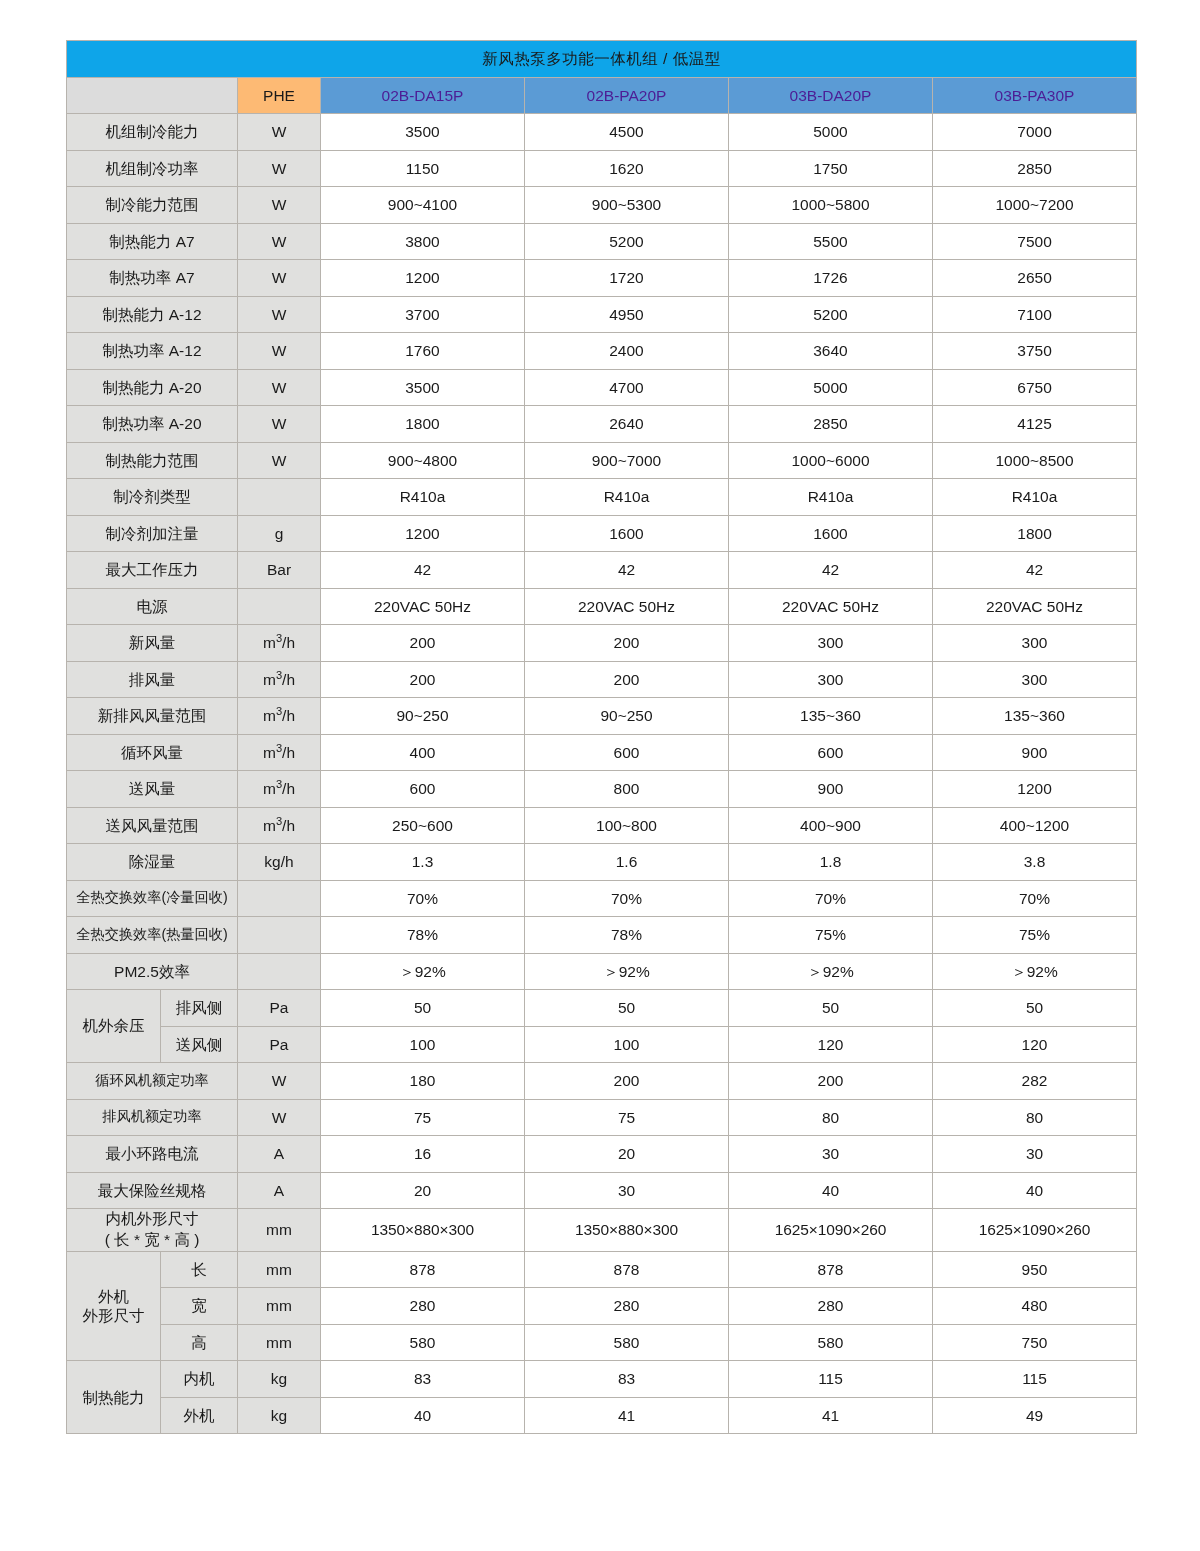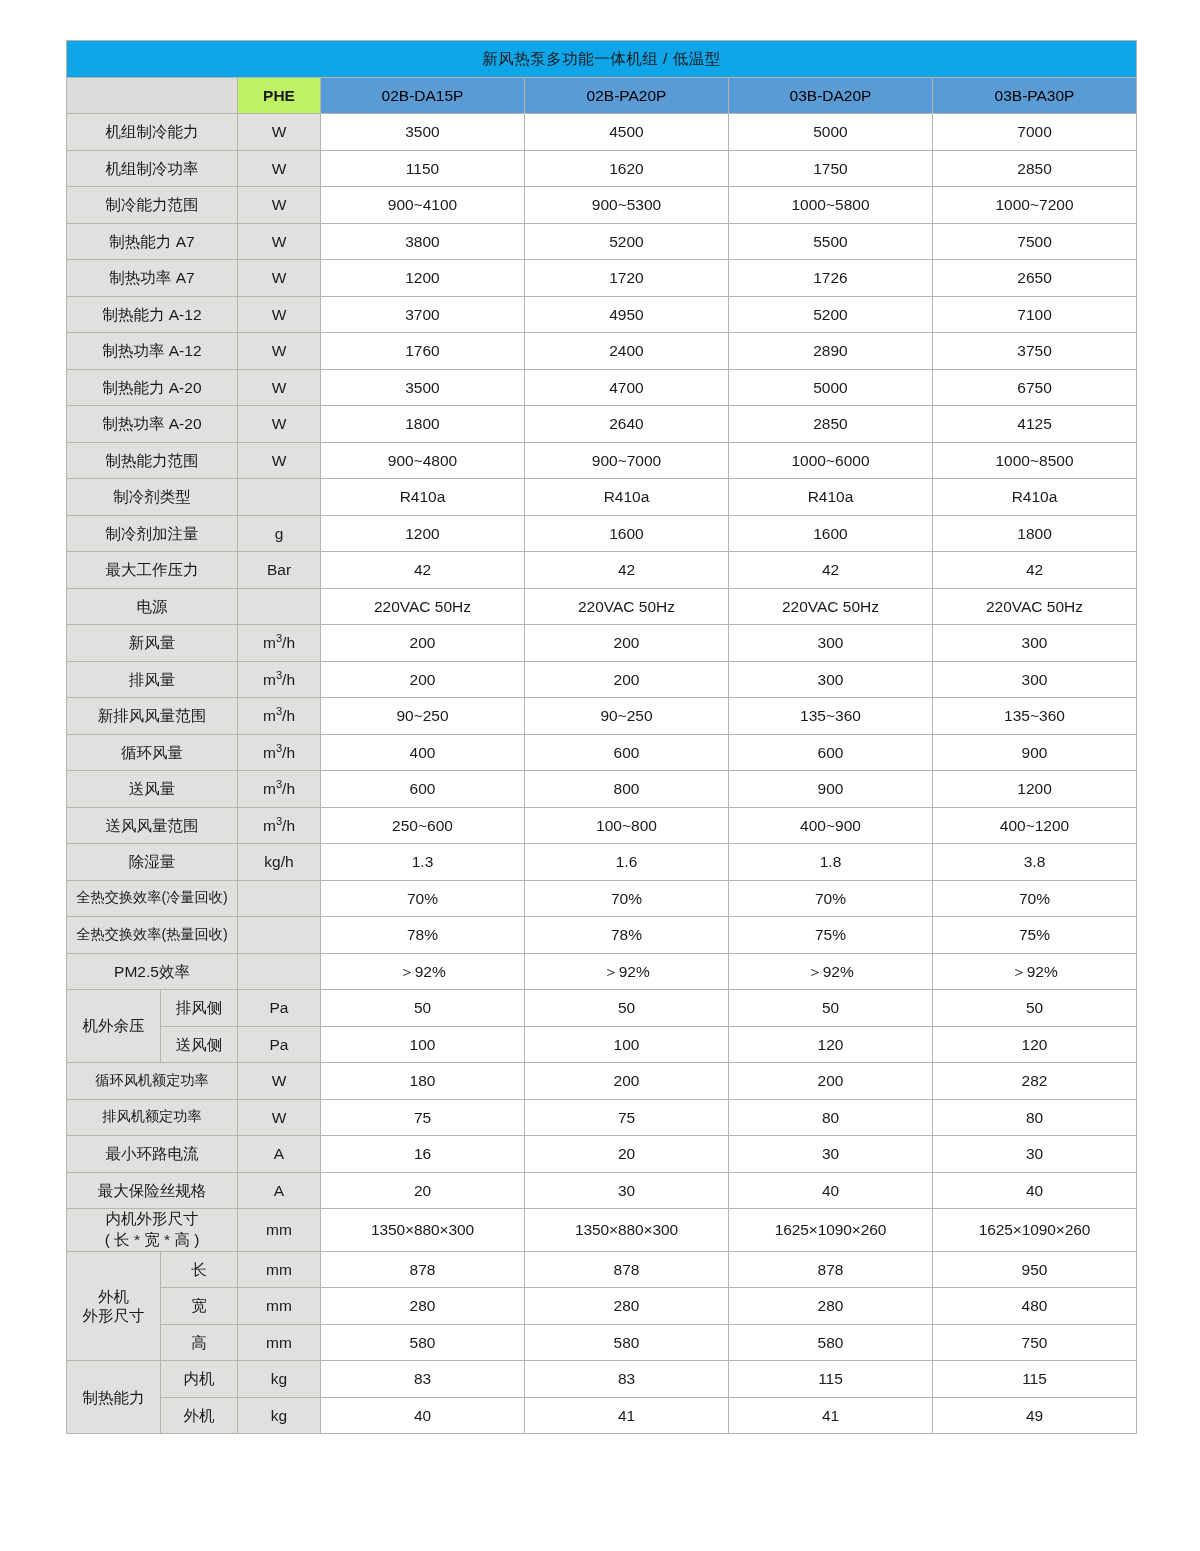--- a/index.html
+++ b/index.html
@@ -50,24 +50,24 @@
   .title-cell {
     background: #0ea5e9;
     font-size: 20px;
     height: 45px;
     letter-spacing: 0.5px;
     border: 1px solid #b7b3ad;
   }
 
   
   .hdr-blank { background: #dcdcdc; }
-  .hdr-unit  { background: #bef264; font-size: 16px; font-weight: bold; }
+  .hdr-unit  { background: #fdba74; font-size: 16px; }
   .hdr-model {
     background: #5b9bd5;
-    color: #000000;
+    color: #4c1d95;
     font-size: 16px;
     height: 38px;
   }
 
   
   .lab {
     background: #e0e0de;
     text-align: left;
     padding-left: 8px;
     font-size: 16px;
@@ -174,21 +174,21 @@
           <td class="val">3700</td>
           <td class="val">4950</td>
           <td class="val">5200</td>
           <td class="val">7100</td>
         </tr>
         <tr>
           <td class="lab" colspan="2">制热功率 A-12</td>
           <td class="unit">W</td>
           <td class="val">1760</td>
           <td class="val">2400</td>
-          <td class="val">2890</td>
+          <td class="val">3640</td>
           <td class="val">3750</td>
         </tr>
         <tr>
           <td class="lab" colspan="2">制热能力 A-20</td>
           <td class="unit">W</td>
           <td class="val">3500</td>
           <td class="val">4700</td>
           <td class="val">5000</td>
           <td class="val">6750</td>
         </tr>

